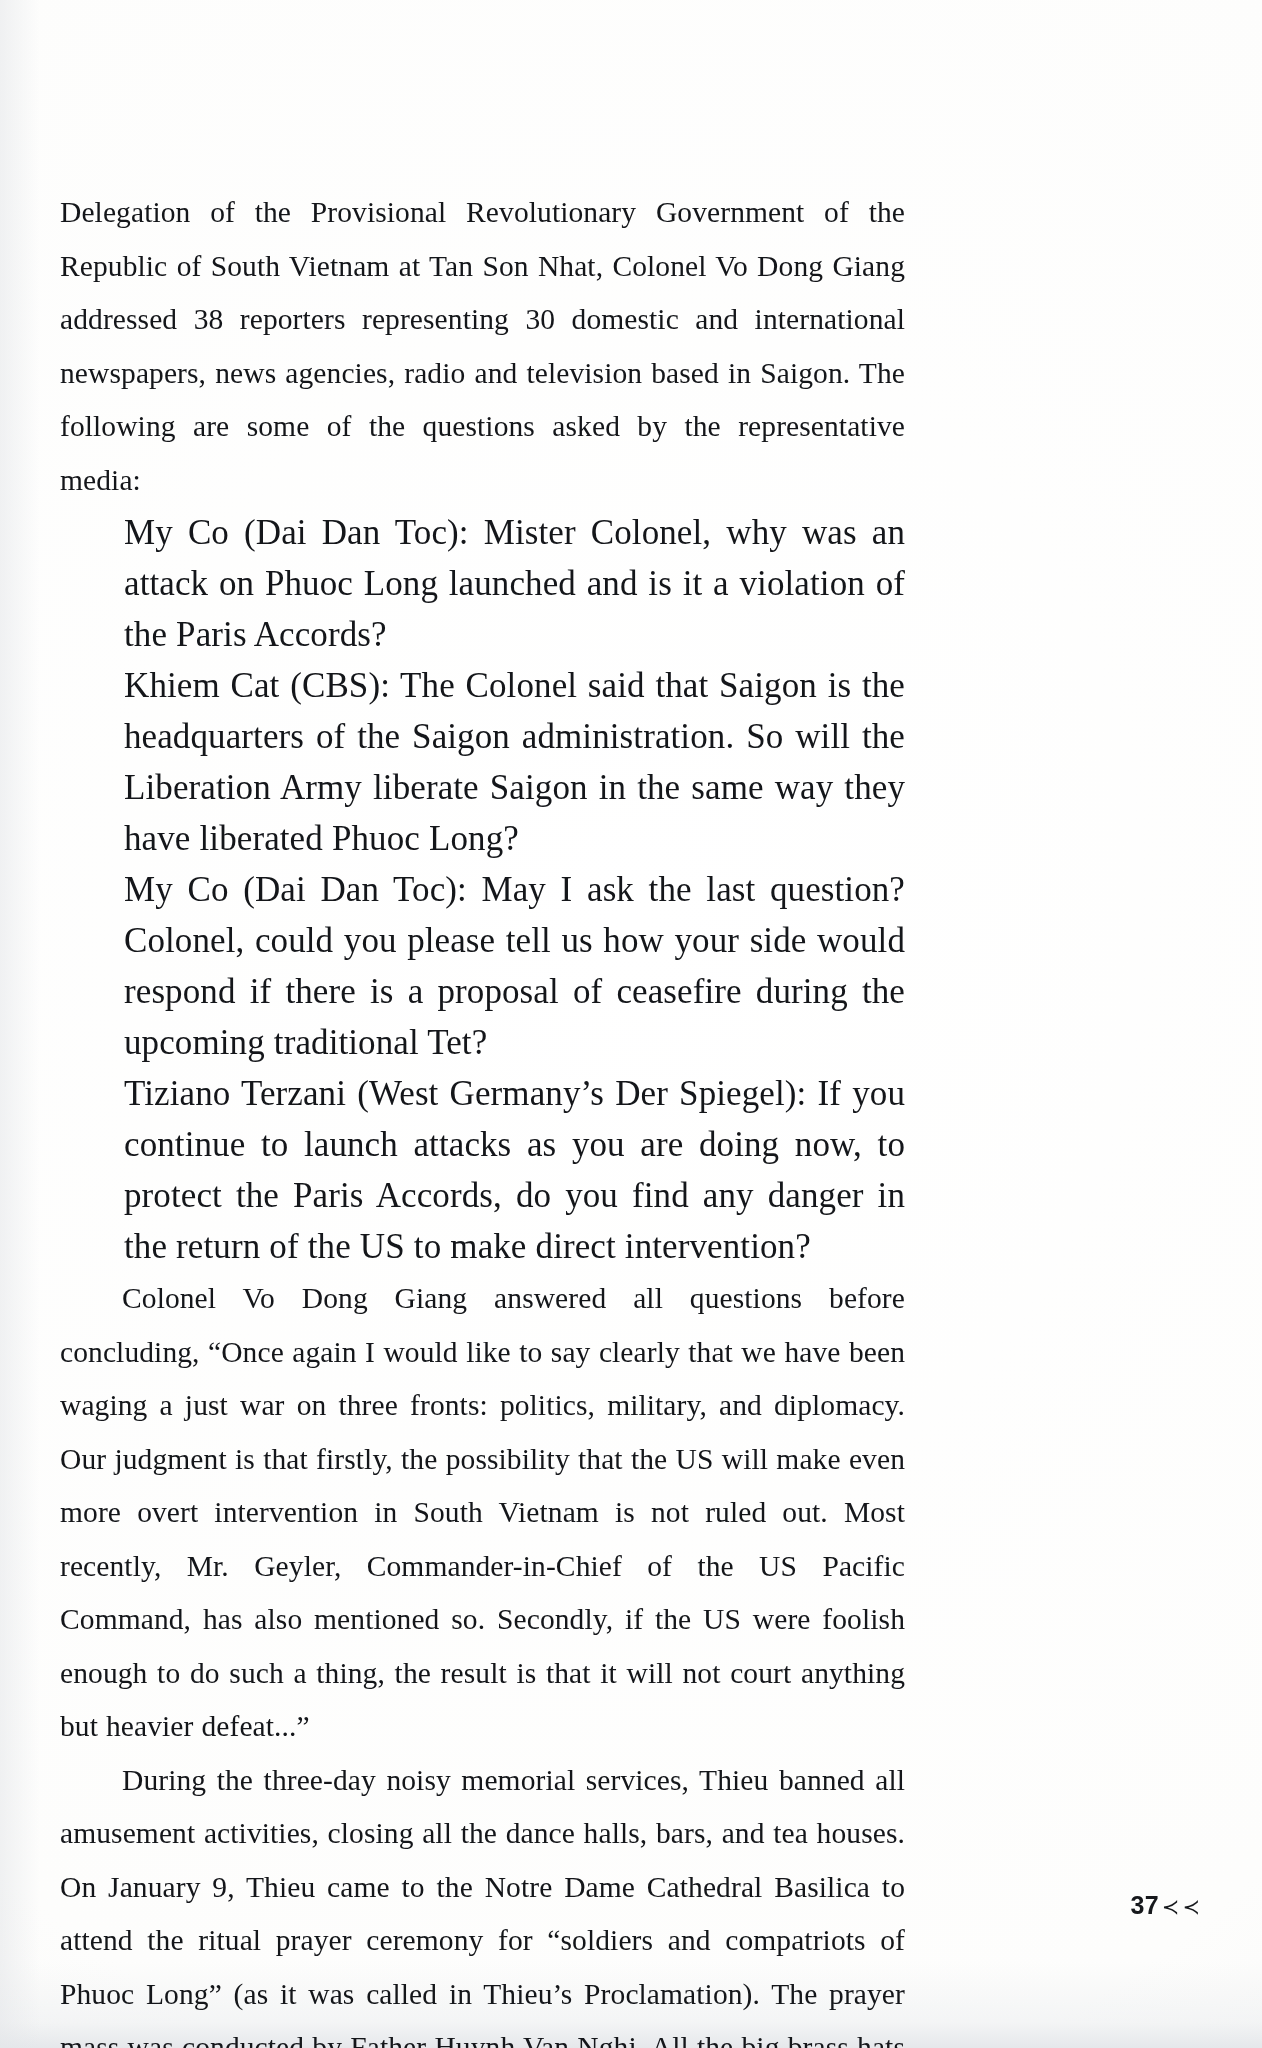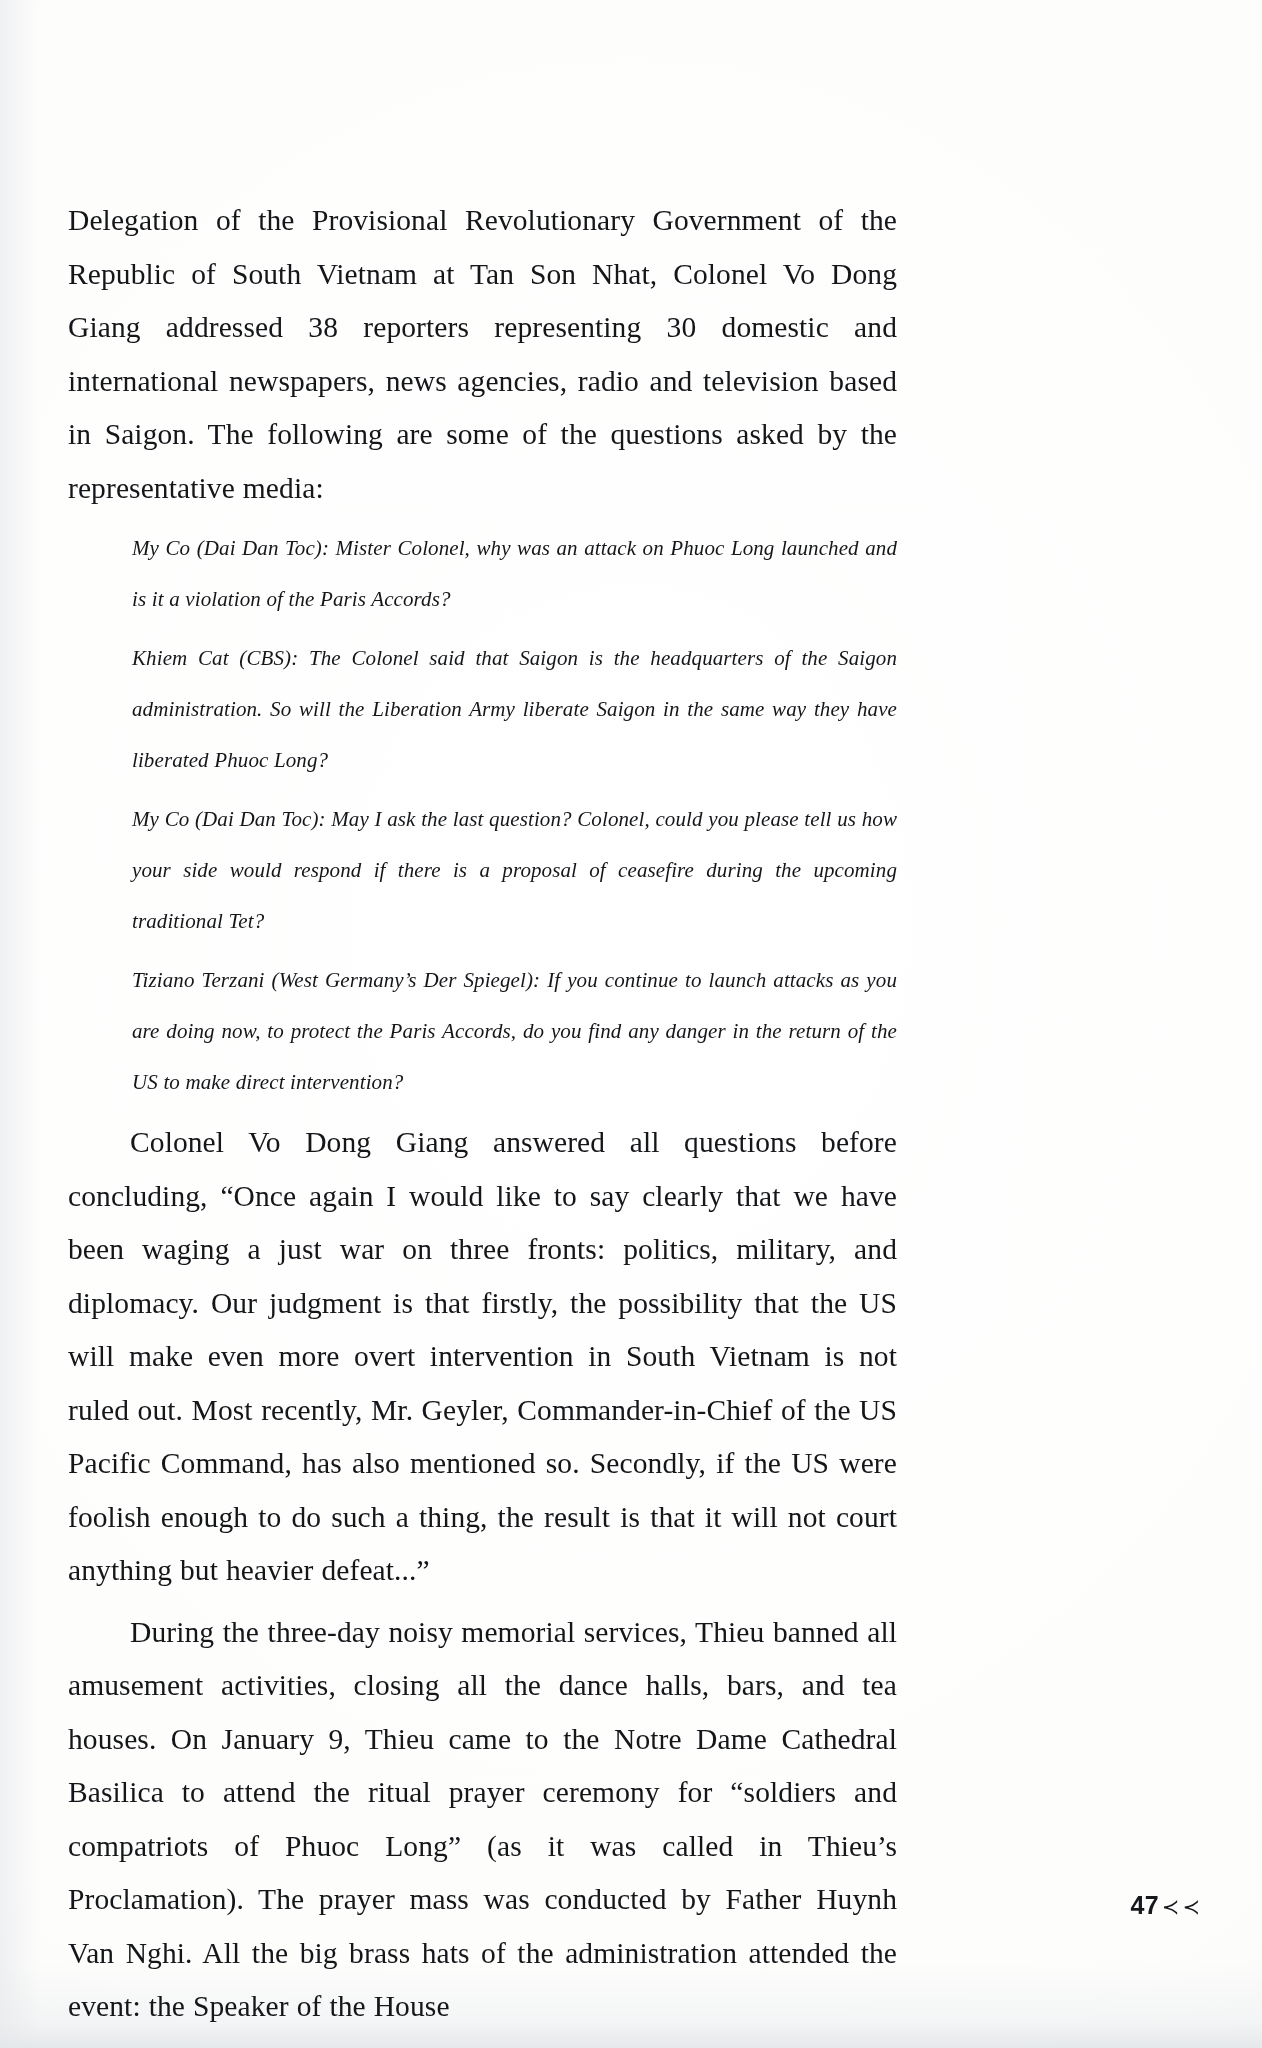--- a/index.html
+++ b/index.html
@@ -41,43 +41,42 @@
   }
 
   .text-column {
     position: absolute;
     left: 60px;
     top: 186px;
     width: 845px;
   }
 
   p {
-    margin: 8px;
+    margin: 0;
     font-size: 29.5px;
     line-height: 53.5px;
     text-align: justify;
     text-justify: inter-word;
     letter-spacing: 0.1px;
     word-spacing: 0.5px;
   }
 
   p.body-first {
     text-indent: 0;
   }
   p.body-indent {
     text-indent: 62px;
   }
 
   .quote-block {
     margin: 0;
     padding: 0 0 0 64px;
   }
   .quote-block p {
-    font-style: italic;
-    font-size: 21px;
+    font-size: 35px;
     line-height: 51px;
     text-align: justify;
     word-spacing: 0.2px;
   }
 
   .footer {
     position: absolute;
     right: 62px;
     bottom: 128px;
     display: flex;
@@ -116,18 +115,18 @@
       <p>Tiziano Terzani (West Germany’s Der Spiegel): If you continue to launch attacks as you are doing now, to protect the Paris Accords, do you find any danger in the return of the US to make direct intervention?</p>
     </blockquote>
 
     <p class="body-indent">Colonel Vo Dong Giang answered all questions before concluding, “Once again I would like to say clearly that we have been waging a just war on three fronts: politics, military, and diplomacy. Our judgment is that firstly, the possibility that the US will make even more overt intervention in South Vietnam is not ruled out. Most recently, Mr. Geyler, Commander-in-Chief of the US Pacific Command, has also mentioned so. Secondly, if the US were foolish enough to do such a thing, the result is that it will not court anything but heavier defeat...”</p>
 
     <p class="body-indent">During the three-day noisy memorial services, Thieu banned all amusement activities, closing all the dance halls, bars, and tea houses. On January 9, Thieu came to the Notre Dame Cathedral Basilica to attend the ritual prayer ceremony for “soldiers and compatriots of Phuoc Long” (as it was called in Thieu’s Proclamation). The prayer mass was conducted by Father Huynh Van Nghi. All the big brass hats of the administration attended the event: the Speaker of the House</p>
 
   </div>
 
   <div class="footer">
-    <span class="page-number">47</span>
+    <span class="page-number">37</span>
     <span class="arrow-mark">≺</span>
     <span class="arrow-mark">≺</span>
   </div>
 
 </div>
 
 </body></html>

